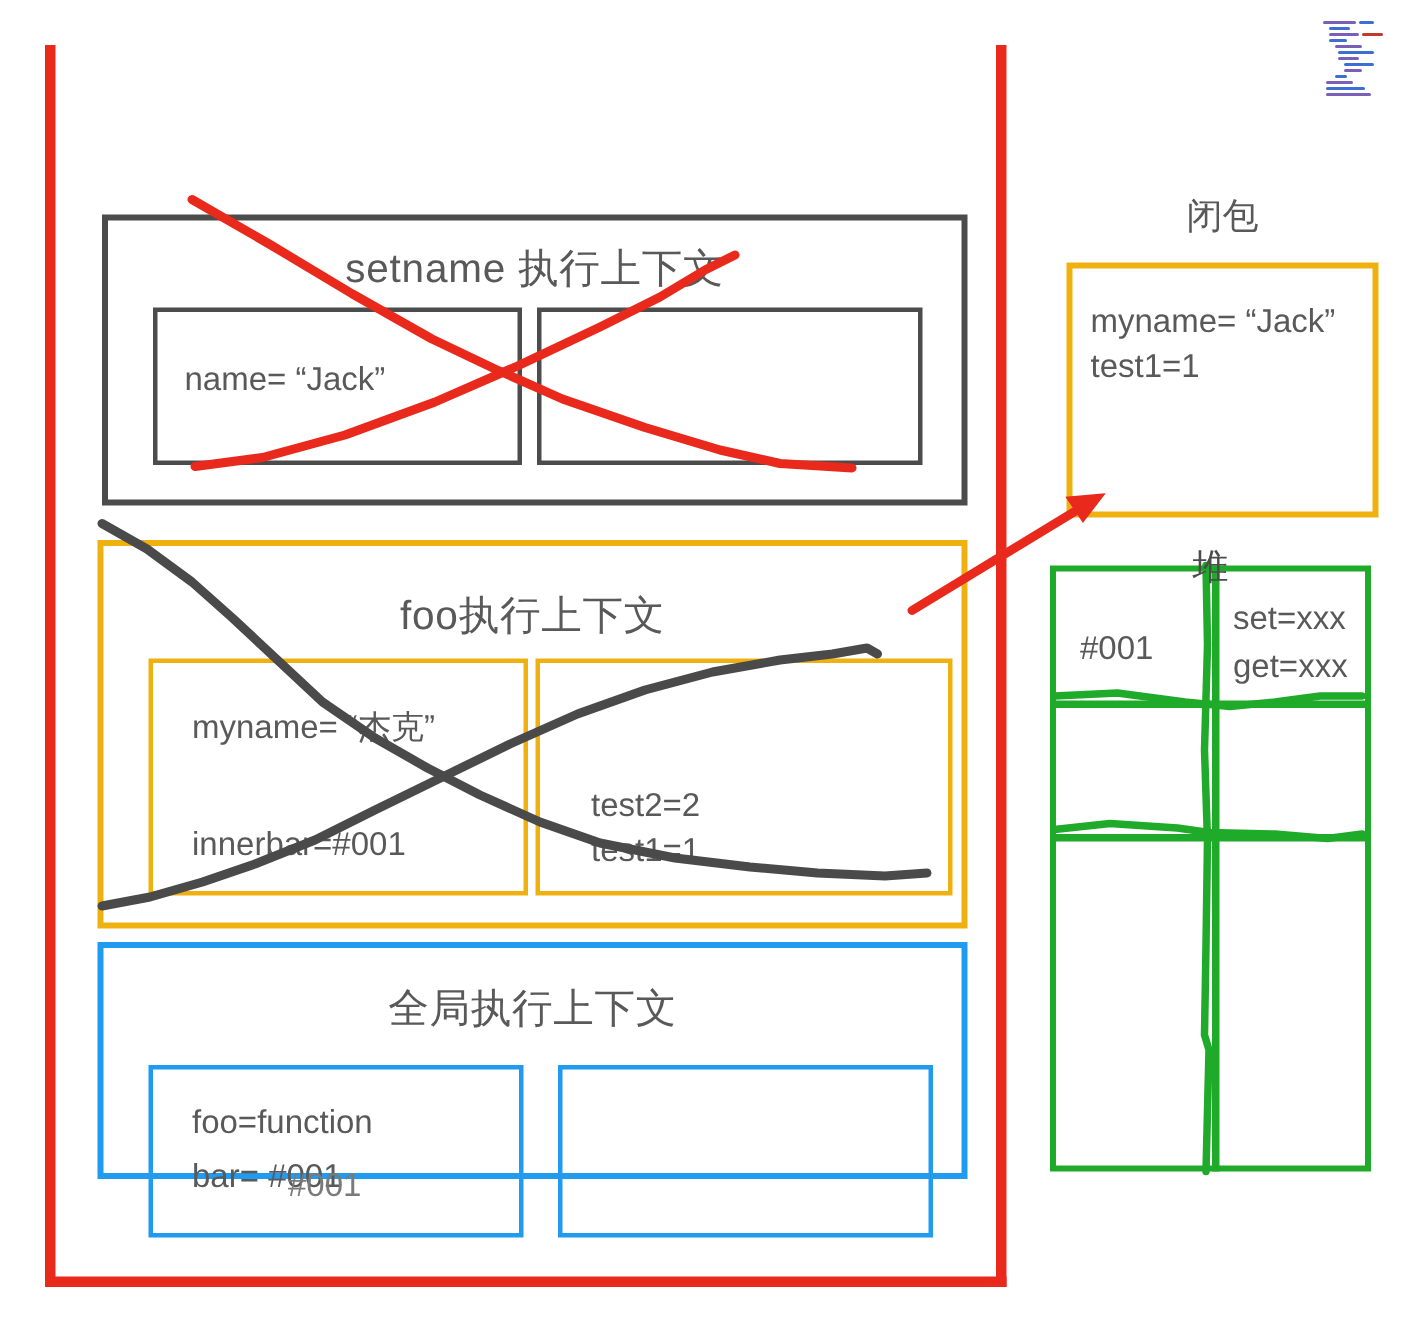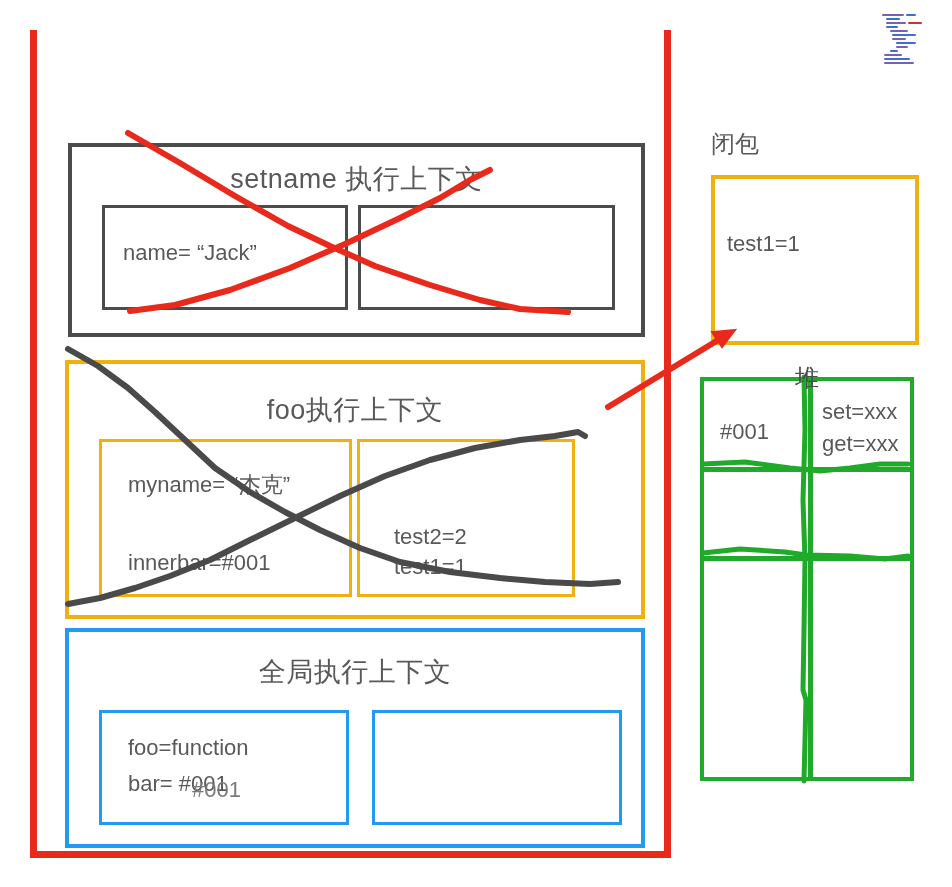--- a/index.html
+++ b/index.html
@@ -68,40 +68,40 @@
   #setname-left { left: 30px; top: 58px; width: 246px; height: 105px; border: 3px solid #4c4c4c; }
   #setname-right { left: 286px; top: 58px; width: 257px; height: 105px; border: 3px solid #4c4c4c; }
 
   
   #foo-ctx {
     left: 65px; top: 360px; width: 580px; height: 259px;
     border: 4px solid #efb10f;
   }
   #foo-ctx .ctx-title { top: 28px; }
   #foo-left { left: 30px; top: 75px; width: 253px; height: 158px; border: 3px solid #efb10f; }
-  #foo-right { left: 288px; top: 75px; width: 218px; height: 158px; border: 3px solid #efb10f; text-decoration: underline; }
+  #foo-right { left: 288px; top: 75px; width: 278px; height: 158px; border: 3px solid #efb10f; text-decoration: underline; }
 
   
   #global-ctx {
-    left: 65px; top: 628px; width: 580px; height: 220px;
+    left: 65px; top: 628px; width: 580px; height: 158px;
     border: 4px solid #219bf0;
   }
   #global-ctx .ctx-title { top: 22px; }
   #global-left { left: 30px; top: 78px; width: 250px; height: 115px; border: 3px solid #219bf0; }
   #global-right { left: 303px; top: 78px; width: 250px; height: 115px; border: 3px solid #219bf0; }
 
   
   #closure-box {
     left: 711px; top: 175px; width: 208px; height: 170px;
     border: 4px solid #efb10f;
   }
   #closure-label {
     position: absolute;
     left: 711px; top: 128px; width: 208px;
-    text-align: left;
+    text-align: center;
     font-size: 24px;
     color: #595959;
   }
 
   
   #heap-box {
     left: 700px; top: 377px; width: 214px; height: 404px;
     border: 4px solid #1faa29;
   }
   #heap-label {
@@ -199,20 +199,21 @@
     <div class="inner-box" id="global-left">
       <div class="var-line" style="left:26px; top:22px;">foo=function</div>
       <div class="var-line" style="left:26px; top:58px;">bar= #001</div>
       <div class="var-line" style="left:90px; top:64px; color:#7a7a7a;">#001</div>
     </div>
     <div class="inner-box" id="global-right"></div>
   </div>
 
   <div id="closure-label">闭包</div>
   <div class="ctx-box" id="closure-box">
+    <div class="var-line" style="left:12px; top:22px;">myname=  “Jack”</div>
     <div class="var-line" style="left:12px; top:52px;">test1=1</div>
   </div>
 
   <div id="heap-label">堆</div>
   <div class="ctx-box" id="heap-box">
     <div class="heap-vline"></div>
     <div class="heap-hline" id="heap-h1"></div>
     <div class="heap-hline" id="heap-h2"></div>
     <div class="heap-cell" style="left:16px; top:38px;">#001</div>
     <div class="heap-cell" style="left:118px; top:18px;">set=xxx</div>

